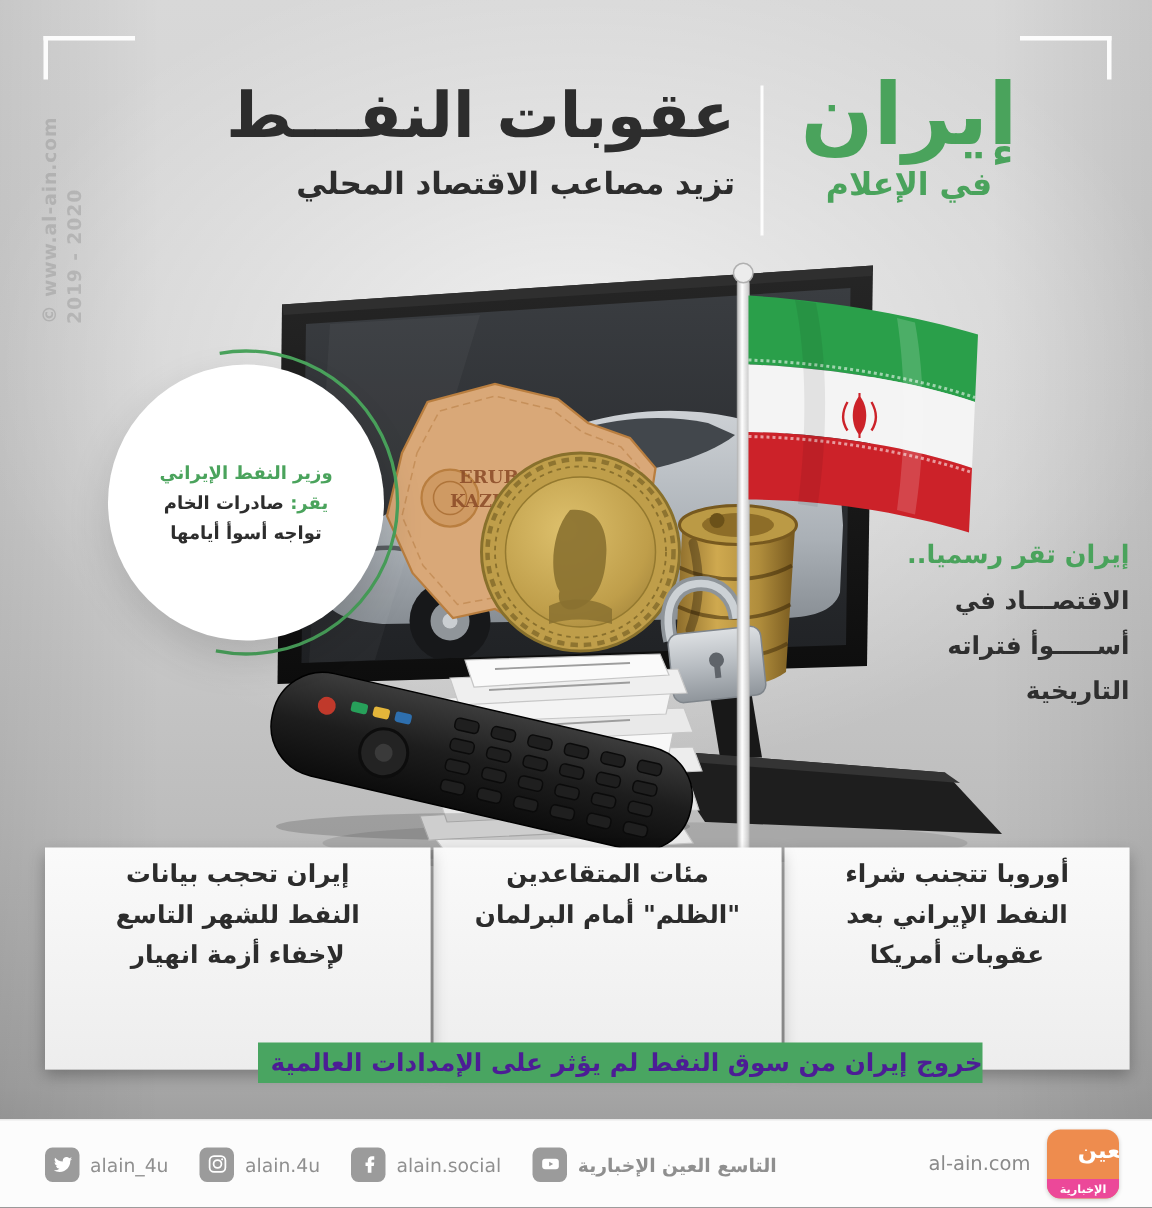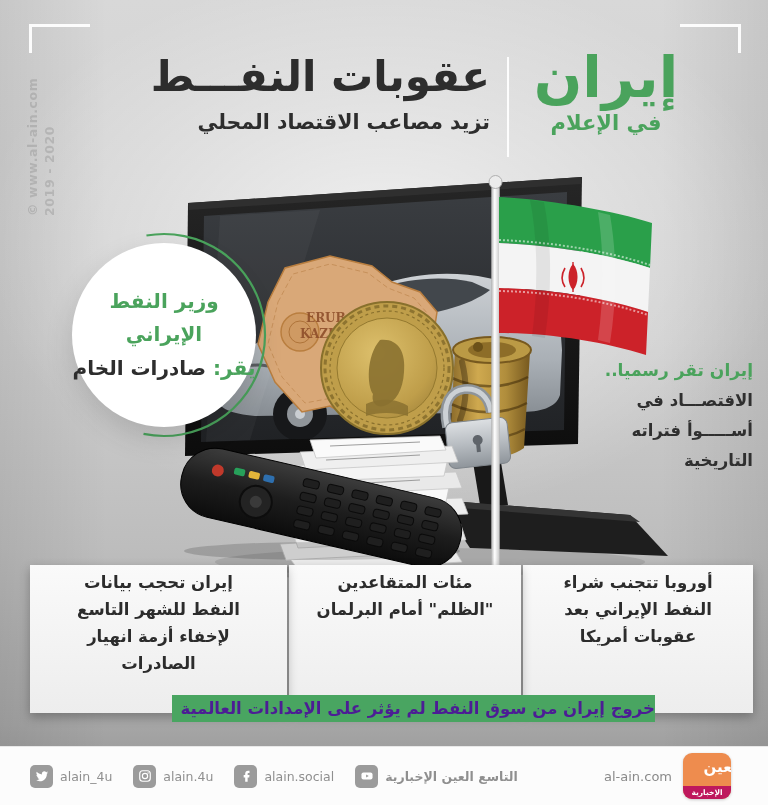--- a/index.html
+++ b/index.html
@@ -28,21 +28,21 @@
   .titleblock{position:absolute;top:52px;right:278px;direction:rtl;text-align:right;color:#2d2d2d;}
   .titleblock .t1{font-size:42px;font-weight:800;line-height:1.2;}
   .titleblock .t2{font-size:20.5px;font-weight:700;margin-top:8px;}
   
   .illus{position:absolute;left:0;top:0;width:768px;height:805px;pointer-events:none;}
   
   .bubble{
     position:absolute;left:72px;top:243px;width:184px;height:184px;border-radius:50%;
     background:#ffffff;box-shadow:0 12px 28px rgba(0,0,0,.15);
     display:flex;flex-direction:column;justify-content:center;align-items:center;
-    direction:rtl;text-align:center;font-size:20px;font-weight:700;color:#2d2d2d;line-height:1.68;
+    direction:rtl;text-align:center;font-size:12px;font-weight:700;color:#2d2d2d;line-height:1.68;
   }
   .bubble .green{color:#4aa35c;}
   .bubble-arc{position:absolute;left:60px;top:231px;width:208px;height:208px;}
   
   .statement{position:absolute;top:360px;right:15px;width:158px;direction:rtl;text-align:right;}
   .statement .st-title{color:#4aa35c;font-size:17px;font-weight:800;margin-bottom:6px;}
   .statement .st-line{color:#2f2f2f;font-size:16.5px;font-weight:700;line-height:30px;}
   
   .cards{position:absolute;left:30px;top:565px;width:723px;display:flex;direction:rtl;justify-content:space-between;}
   .card{
@@ -55,32 +55,32 @@
   .card.c2{width:257px;}
   
   .banner{
     position:absolute;left:172px;top:695px;width:483px;height:27px;background:#49a561;
     color:#4c1d95;display:flex;align-items:center;justify-content:flex-start;
     direction:rtl;font-size:16.5px;font-weight:700;
   }
   
   .footer{
     position:absolute;left:0;top:746px;width:768px;height:59px;background:#fcfcfc;border-top:1px solid #e8e8e8;
-    display:flex;align-items:center;padding:0 37px 0 30px;box-sizing:border-box;
+    display:flex;align-items:center;padding:0 22px 0 30px;box-sizing:border-box;
   }
   .social{display:flex;align-items:center;}
   .s-item{display:flex;align-items:center;margin-right:21px;cursor:pointer;}
   .s-icon{width:23px;height:23px;border-radius:5px;background:#9b9b9b;display:flex;align-items:center;justify-content:center;margin-right:7px;}
   .s-label{color:#8f8f8f;font-size:12.5px;}
   .s-label.ar{direction:rtl;font-weight:700;}
   .f-right{margin-left:auto;display:flex;align-items:center;}
   .website{color:#8a8a8a;font-size:13px;margin-right:11px;}
   .logo{position:relative;width:48px;height:46px;background:#ee8c4e;border-radius:9px;overflow:hidden;box-shadow:0 1px 3px rgba(0,0,0,.2);}
   .logo .lg-t{position:absolute;top:5px;left:16px;width:100%;text-align:center;color:#fff;font-size:15px;font-weight:800;direction:rtl;}
-  .logo .lg-b{position:absolute;bottom:0;left:0;width:100%;height:13px;background:#be185d;color:#fff;font-size:7.5px;font-weight:700;text-align:center;line-height:13px;direction:rtl;}
+  .logo .lg-b{position:absolute;bottom:0;left:0;width:100%;height:13px;background:#ec4899;color:#fff;font-size:7.5px;font-weight:700;text-align:center;line-height:13px;direction:rtl;}
 </style>
 </head>
 <body>
 
 <div class="canvas">
 
   <div class="watermark">
     <div>© www.al-ain.com</div>
     <div>2019 - 2020</div>
   </div>
@@ -297,20 +297,21 @@
       <path d="M598,212 C604,252 604,296 598,340 L610,343 C617,298 617,254 610,215 Z" fill="rgba(255,255,255,0.16)"></path>
     </g>
   </svg>
 
   <svg class="bubble-arc" viewBox="0 0 208 208">
     <circle cx="104" cy="104" r="101" fill="none" stroke="#4aa35c" stroke-width="2.2" stroke-dasharray="355 280" transform="rotate(-100 104 104)"></circle>
   </svg>
   <div class="bubble">
     <div class="green">وزير النفط الإيراني</div>
     <div><span class="green">يقر:</span><span> صادرات الخام</span></div>
+    <div>تواجه أسوأ أيامها</div>
   </div>
 
   <div class="statement">
     <div class="st-title">إيران تقر رسميا..</div>
     <div class="st-line">الاقتصـــاد في</div>
     <div class="st-line">أســـــوأ فتراته</div>
     <div class="st-line">التاريخية</div>
   </div>
 
   <div class="cards">
@@ -320,21 +321,20 @@
       <div>عقوبات أمريكا</div>
     </div>
     <div class="card c1">
       <div>مئات المتقاعدين</div>
       <div>"الظلم" أمام البرلمان</div>
     </div>
     <div class="card c2">
       <div>إيران تحجب بيانات</div>
       <div>النفط للشهر التاسع</div>
       <div>لإخفاء أزمة انهيار</div>
-      <div>الصادرات</div>
     </div>
   </div>
 
   <div class="banner">
     <span>خروج إيران من سوق النفط لم يؤثر على الإمدادات العالمية</span>
   </div>
 
   <div class="footer">
     <div class="social">
       <div class="s-item">

